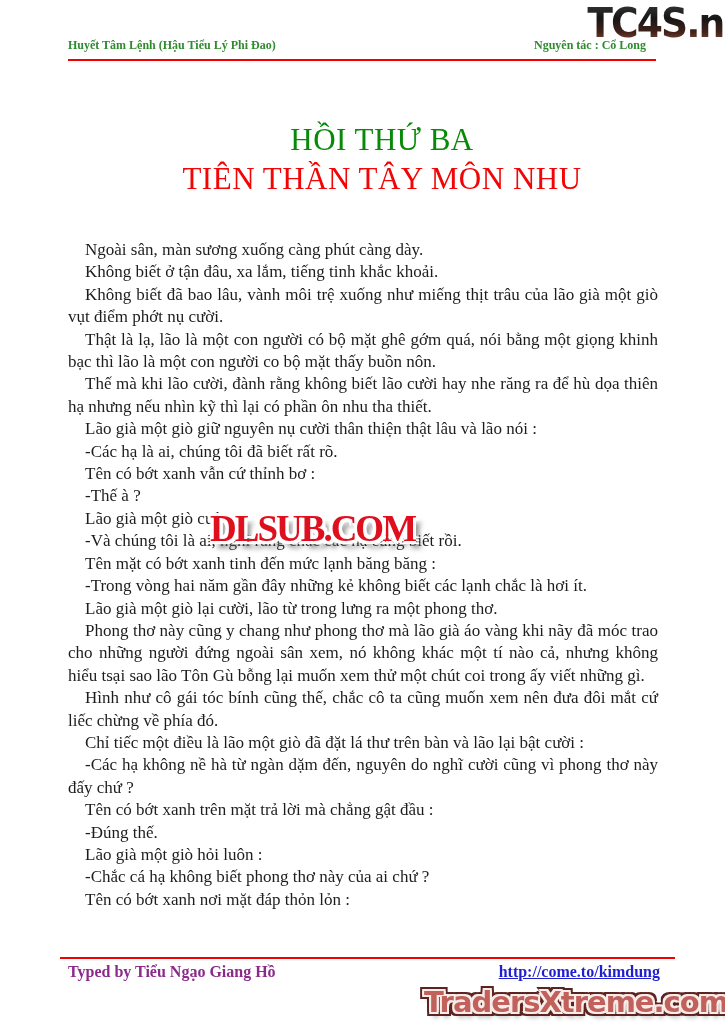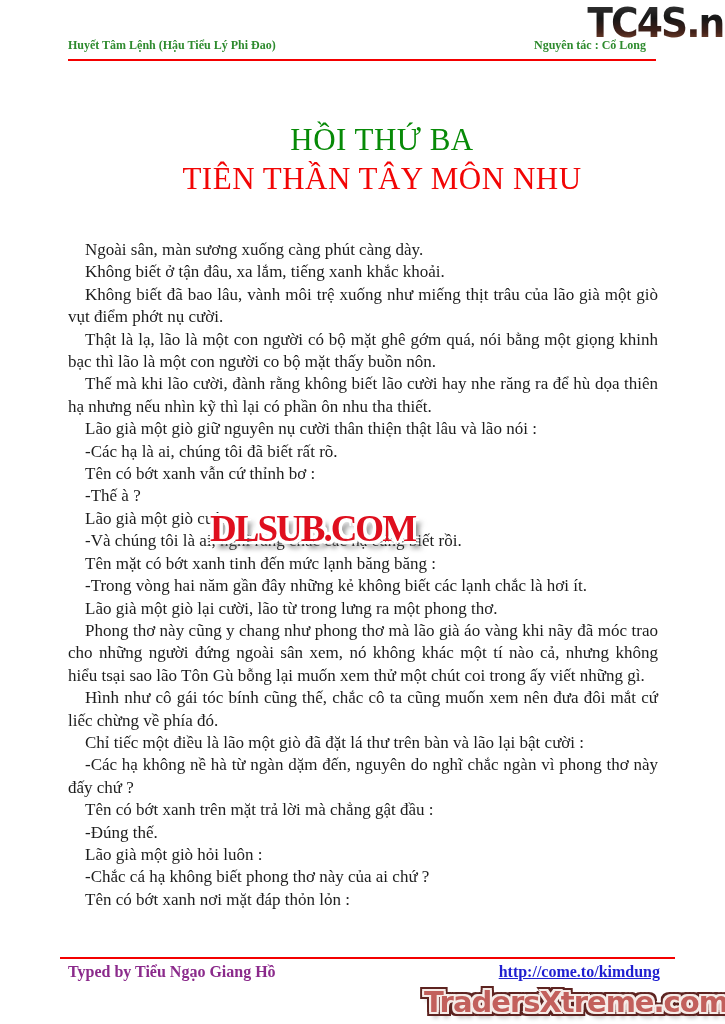--- a/index.html
+++ b/index.html
@@ -97,37 +97,37 @@
   </div>
   <div class="rule rule-top"></div>
 
   <div class="chapter">
     <div class="ch1">HỒI THỨ BA</div>
     <div class="ch2">TIÊN THẦN TÂY MÔN NHU</div>
   </div>
 
   <div class="body-text">
       <p class="para">Ngoài sân, màn sương xuống càng phút càng dày.</p>
-      <p class="para">Không biết ở tận đâu, xa lắm, tiếng xanh khắc khoải.</p>
+      <p class="para">Không biết ở tận đâu, xa lắm, tiếng tinh khắc khoải.</p>
       <p class="para">Không biết đã bao lâu, vành môi trệ xuống như miếng thịt trâu của lão già một giò vụt điểm phớt nụ cười.</p>
       <p class="para">Thật là lạ, lão là một con người có bộ mặt ghê gớm quá, nói bằng một giọng khinh bạc thì lão là một con người co bộ mặt thấy buồn nôn.</p>
       <p class="para">Thế mà khi lão cười, đành rằng không biết lão cười hay nhe răng ra để hù dọa thiên hạ nhưng nếu nhìn kỹ thì lại có phần ôn nhu tha thiết.</p>
       <p class="para">Lão già một giò giữ nguyên nụ cười thân thiện thật lâu và lão nói :</p>
       <p class="para">-Các hạ là ai, chúng tôi đã biết rất rõ.</p>
       <p class="para">Tên có bớt xanh vẫn cứ thỉnh bơ :</p>
       <p class="para">-Thế à ?</p>
       <p class="para">Lão già một giò cười :</p>
       <p class="para">-Và chúng tôi là ai, nghĩ rằng chắc các hạ cũng biết rồi.</p>
       <p class="para">Tên mặt có bớt xanh tinh đến mức lạnh băng băng :</p>
       <p class="para">-Trong vòng hai năm gần đây những kẻ không biết các lạnh chắc là hơi ít.</p>
       <p class="para">Lão già một giò lại cười, lão từ trong lưng ra một phong thơ.</p>
       <p class="para">Phong thơ này cũng y chang như phong thơ mà lão già áo vàng khi nãy đã móc trao cho những người đứng ngoài sân xem, nó không khác một tí nào cả, nhưng không hiểu tsại sao lão Tôn Gù bỗng lại muốn xem thử một chút coi trong ấy viết những gì.</p>
       <p class="para">Hình như cô gái tóc bính cũng thế, chắc cô ta cũng muốn xem nên đưa đôi mắt cứ liếc chừng về phía đó.</p>
       <p class="para">Chỉ tiếc một điều là lão một giò đã đặt lá thư trên bàn và lão lại bật cười :</p>
-      <p class="para">-Các hạ không nề hà từ ngàn dặm đến, nguyên do nghĩ chắc ngàn vì phong thơ này đấy chứ ?</p>
+      <p class="para">-Các hạ không nề hà từ ngàn dặm đến, nguyên do nghĩ cười cũng vì phong thơ này đấy chứ ?</p>
       <p class="para">Tên có bớt xanh trên mặt trả lời mà chẳng gật đầu :</p>
       <p class="para">-Đúng thế.</p>
       <p class="para">Lão già một giò hỏi luôn :</p>
       <p class="para">-Chắc cá hạ không biết phong thơ này của ai chứ ?</p>
       <p class="para">Tên có bớt xanh nơi mặt đáp thỏn lỏn :</p>
     </div>
 
   <div class="wm-center">DLSUB.COM</div>
 
   <div class="footer-num">-32-</div>

